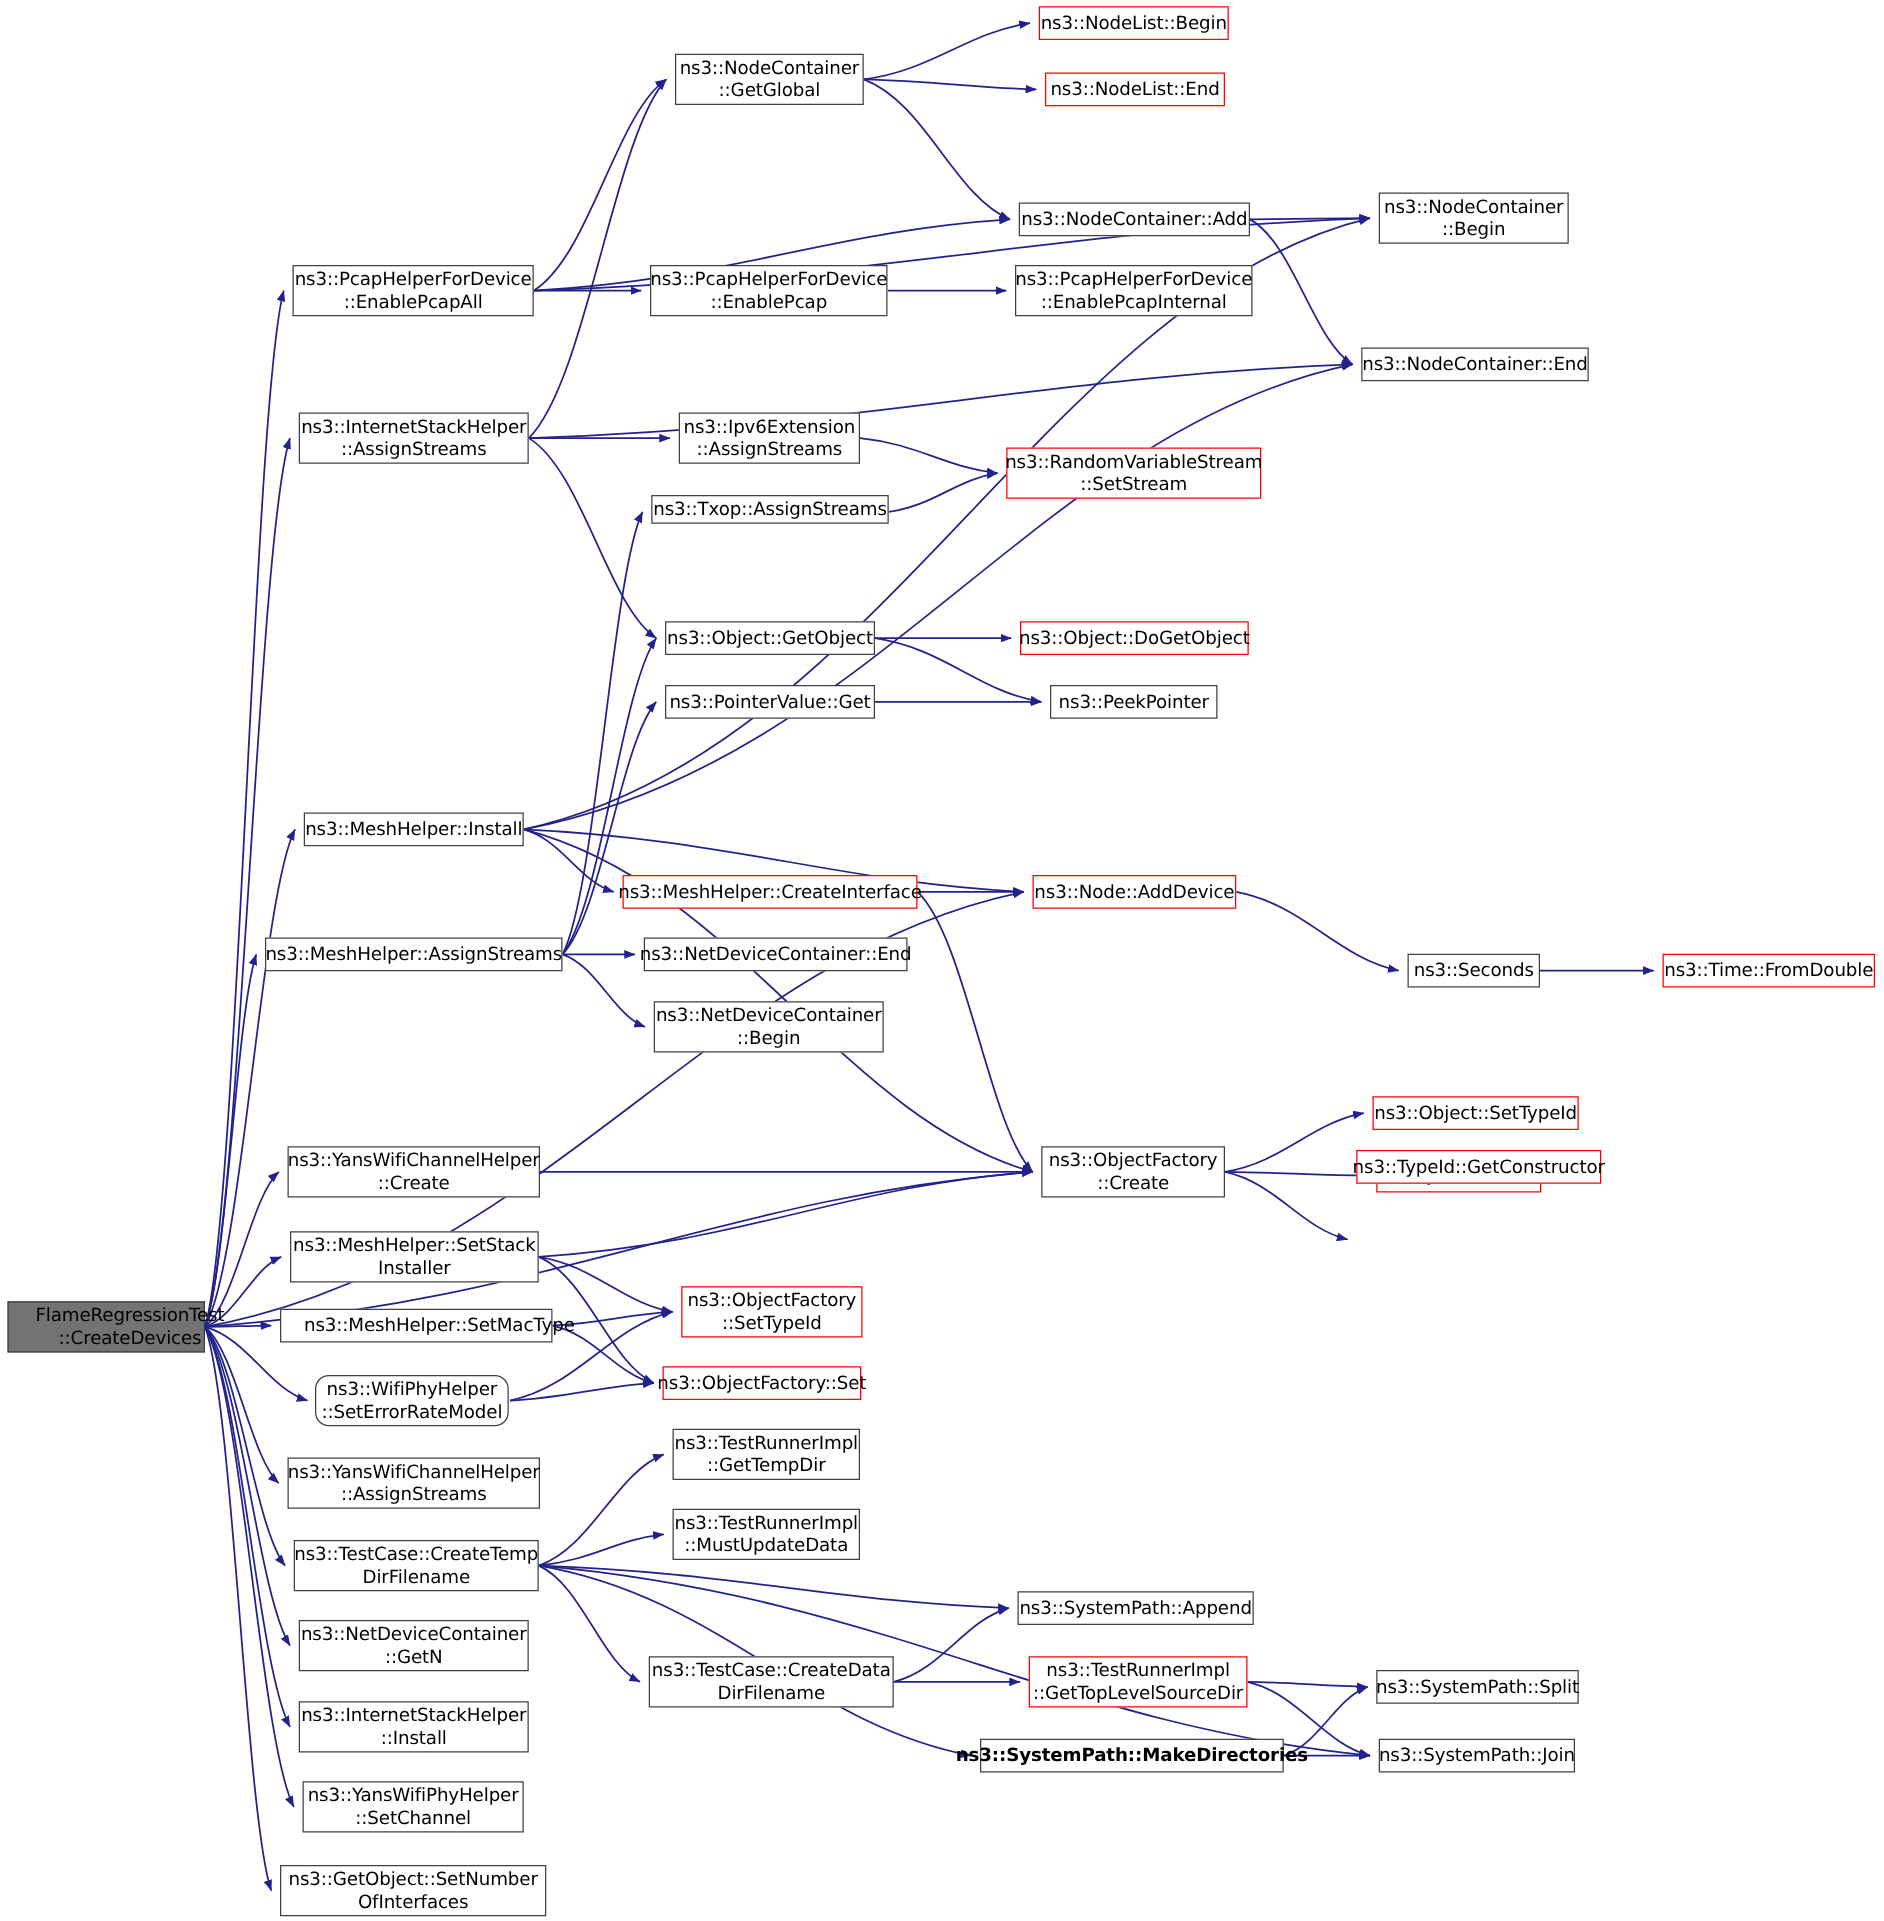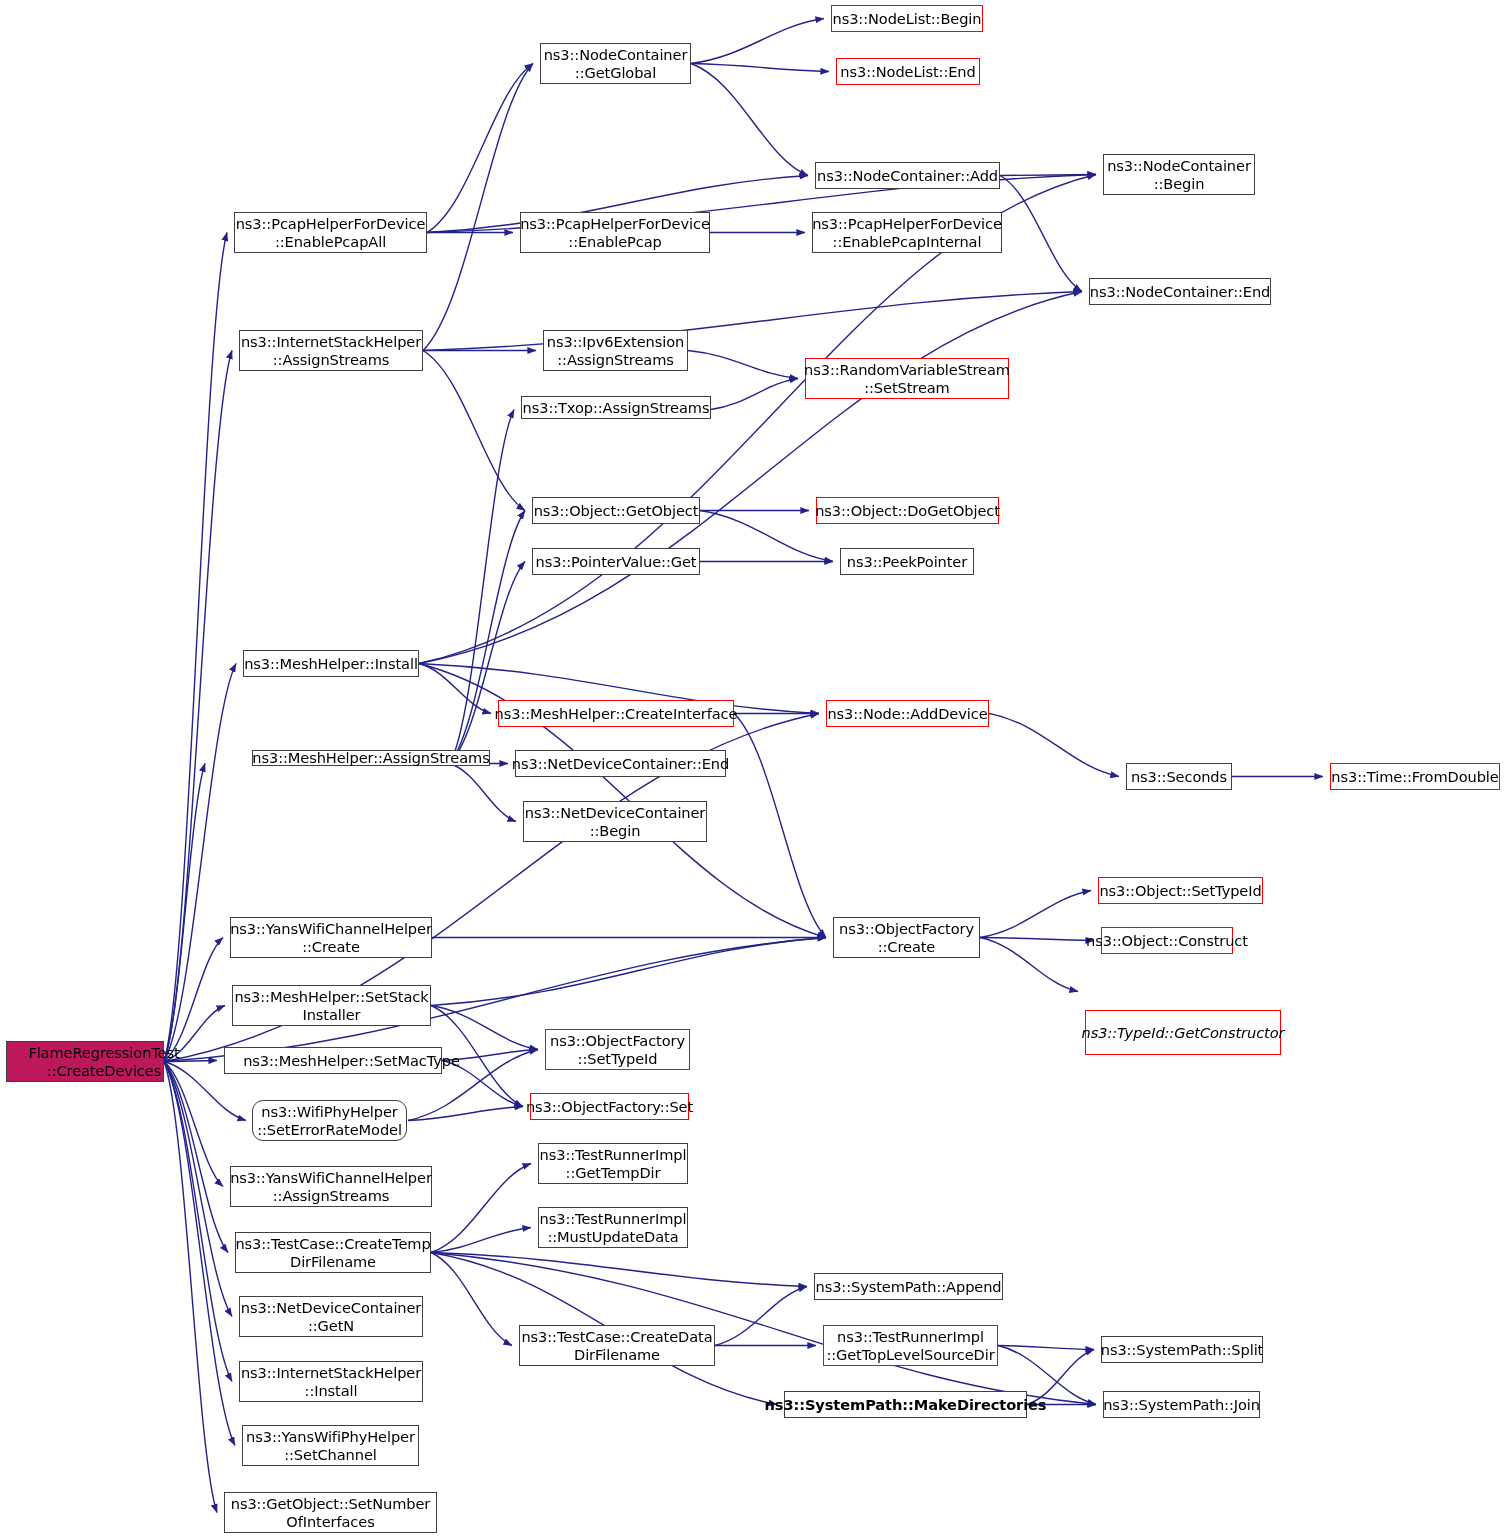--- a/index.html
+++ b/index.html
@@ -38,21 +38,21 @@
     letter-spacing: -0.1px;
     white-space: pre-line;
     padding: 0 3px;
     cursor: pointer;
     z-index: 2;
   }
   .node.red {
     border: 1px solid #ff0000;
   }
   .node.root {
-    background: #be185d;
+    background: #737373;
     border: 1px solid #404040;
     padding-left: 41px;
   }
 </style>
 </head>
 <body>
 
 <div id="graph-root">
   <svg id="edges" viewBox="0 0 1507 1537">
     <defs>
@@ -159,33 +159,33 @@
       <div class="node red" style="left: 805px; top: 358px; width: 204px; height: 41px;">ns3::RandomVariableStream
 ::SetStream</div>
       <div class="node" style="left: 521px; top: 396px; width: 190px; height: 23px;">ns3::Txop::AssignStreams</div>
       <div class="node" style="left: 532px; top: 497px; width: 168px; height: 27px;">ns3::Object::GetObject</div>
       <div class="node red" style="left: 816px; top: 497px; width: 183px; height: 27px;">ns3::Object::DoGetObject</div>
       <div class="node" style="left: 532px; top: 548px; width: 168px; height: 27px;">ns3::PointerValue::Get</div>
       <div class="node" style="left: 840px; top: 548px; width: 134px; height: 27px;">ns3::PeekPointer</div>
       <div class="node" style="left: 243px; top: 650px; width: 176px; height: 27px;">ns3::MeshHelper::Install</div>
       <div class="node red" style="left: 498px; top: 700px; width: 236px; height: 27px;">ns3::MeshHelper::CreateInterface</div>
       <div class="node red" style="left: 826px; top: 700px; width: 163px; height: 27px;">ns3::Node::AddDevice</div>
-      <div class="node" style="left: 212px; top: 750px; width: 238px; height: 16px; margin-left: 40px;">ns3::MeshHelper::AssignStreams</div>
+      <div class="node" style="left: 212px; top: 750px; width: 238px; height: 27px;">ns3::MeshHelper::AssignStreams</div>
       <div class="node" style="left: 515px; top: 750px; width: 211px; height: 27px;">ns3::NetDeviceContainer::End</div>
       <div class="node" style="left: 523px; top: 801px; width: 184px; height: 41px;">ns3::NetDeviceContainer
 ::Begin</div>
       <div class="node" style="left: 1126px; top: 763px; width: 106px; height: 27px;">ns3::Seconds</div>
       <div class="node red" style="left: 1330px; top: 763px; width: 170px; height: 27px;">ns3::Time::FromDouble</div>
       <div class="node" style="left: 230px; top: 917px; width: 202px; height: 41px;">ns3::YansWifiChannelHelper
 ::Create</div>
       <div class="node" style="left: 833px; top: 917px; width: 147px; height: 41px;">ns3::ObjectFactory
 ::Create</div>
       <div class="node red" style="left: 1098px; top: 877px; width: 165px; height: 27px;">ns3::Object::SetTypeId</div>
       <div class="node red" style="left: 1101px; top: 927px; width: 132px; height: 27px;">ns3::Object::Construct</div>
-      <div class="node red" style="left: 1085px; top: 1010px; width: 196px; height: 45px; font-style: italic;">ns3::TypeId::GetConstructor</div>
+      <div class="node red" style="left: 1085px; top: 920px; width: 196px; height: 27px;">ns3::TypeId::GetConstructor</div>
       <div class="node" style="left: 232px; top: 985px; width: 199px; height: 41px;">ns3::MeshHelper::SetStack
 Installer</div>
       <div class="node red" style="left: 545px; top: 1029px; width: 145px; height: 41px;">ns3::ObjectFactory
 ::SetTypeId</div>
       <div class="node" style="left: 224px; top: 1047px; width: 218px; height: 27px; padding-left: 40px;">ns3::MeshHelper::SetMacType</div>
       <div class="node red" style="left: 530px; top: 1093px; width: 159px; height: 27px;">ns3::ObjectFactory::Set</div>
       <div class="node" style="left: 252px; top: 1100px; width: 155px; height: 41px; border-radius: 11px;">ns3::WifiPhyHelper
 ::SetErrorRateModel</div>
       <div class="node" style="left: 538px; top: 1143px; width: 150px; height: 41px;">ns3::TestRunnerImpl
 ::GetTempDir</div>

